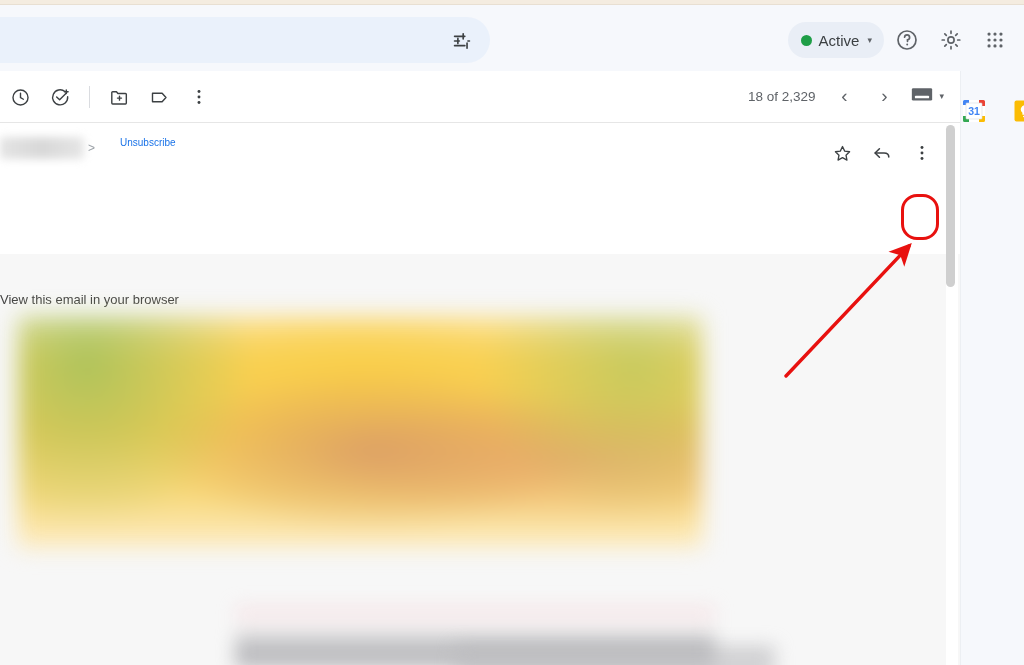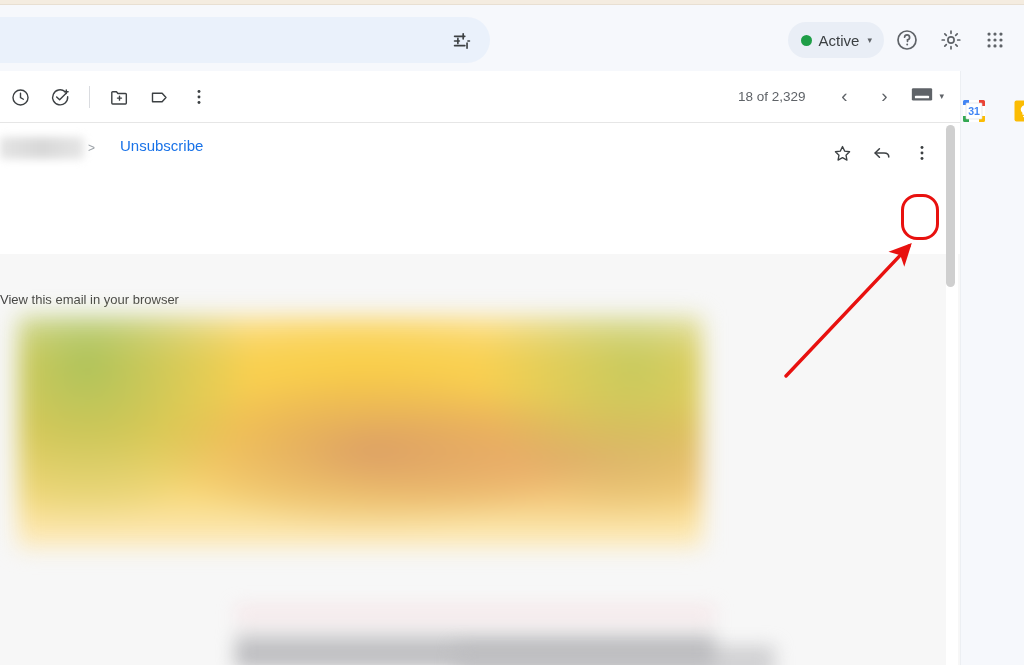--- a/index.html
+++ b/index.html
@@ -64,21 +64,21 @@
   }
   .tb-left { position:absolute; left:0; top:6px; display:flex; align-items:center; }
   .tb-btn {
     width:40px; height:40px; border-radius:50%;
     display:flex; align-items:center; justify-content:center; cursor:pointer;
   }
   .tb-sep { width:1px; height:22px; background:#dadce0; margin:0 9px; }
   .tb-right {
     position:absolute; right:10px; top:6px; display:flex; align-items:center; gap:2px;
   }
-  .count { font-size:13.5px; color:#5f6368; margin-right:18px; white-space:nowrap; }
+  .count { font-size:13.5px; color:#5f6368; margin-right:8px; white-space:nowrap; }
   .nav-btn {
     width:38px; height:38px; border-radius:50%;
     display:flex; align-items:center; justify-content:center;
     font-size:19px; color:#5f6368; cursor:pointer;
   }
   .kbd-btn { display:flex; align-items:center; gap:5px; padding:0 6px; height:38px; cursor:pointer; }
 
   .tb-divider { position:absolute; left:0; top:122px; width:960px; height:1px; background:#e6e6e6; }
 
   
@@ -102,21 +102,21 @@
   .subj-icons { position:absolute; right:22px; top:12px; display:flex; align-items:center; gap:14px; }
 
   
   .sender-row { position:relative; height:66px; }
   .sender-blur {
     position:absolute; left:0; top:14px; width:84px; height:22px;
     background:linear-gradient(90deg,#e4e4e4,#d8d8d8 50%,#e6e6e6);
     filter: blur(4px); border-radius:3px;
   }
   .sender-caret { position:absolute; left:88px; top:18px; font-size:12px; color:#9aa0a6; cursor:pointer; }
-  .unsub { position:absolute; left:120px; top:14px; font-size:15px; color:#1a73e8; cursor:pointer; }
+  .unsub { position:absolute; left:120px; top:14px; font-size:10px; color:#1a73e8; cursor:pointer; }
   .right-meta { position:absolute; right:20px; top:12px; display:flex; align-items:center; gap:4px; }
   .date { font-size:12.5px; color:#5f6368; margin-right:10px; white-space:nowrap; }
   .meta-btn {
     width:36px; height:36px; border-radius:50%;
     display:flex; align-items:center; justify-content:center; cursor:pointer;
   }
 
   
   .body-wrap { position:absolute; left:0; top:131px; width:960px; height:411px; background:#f7f7f7; }
   .browser-link {

